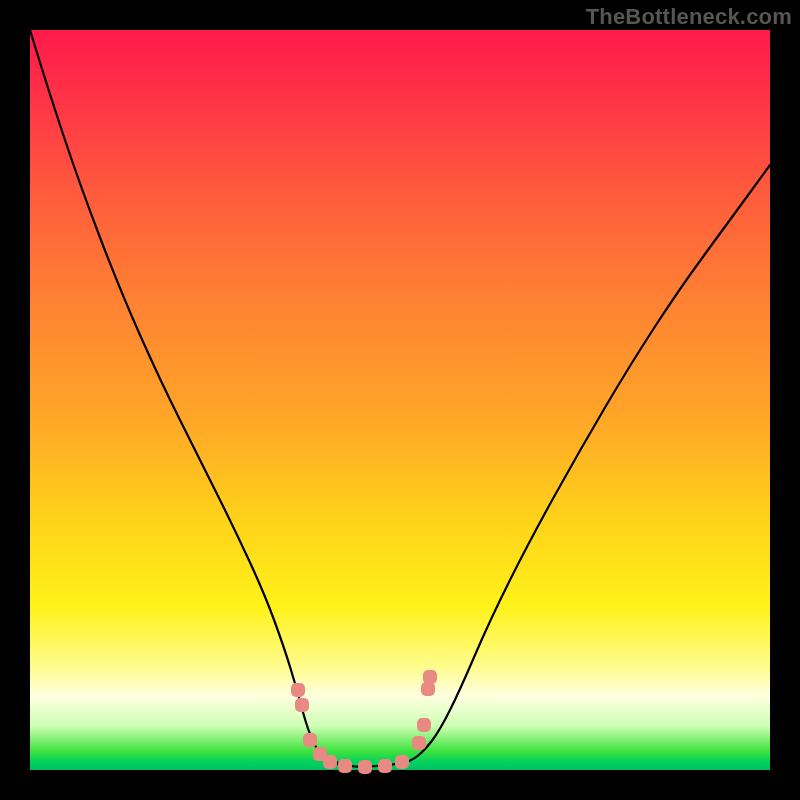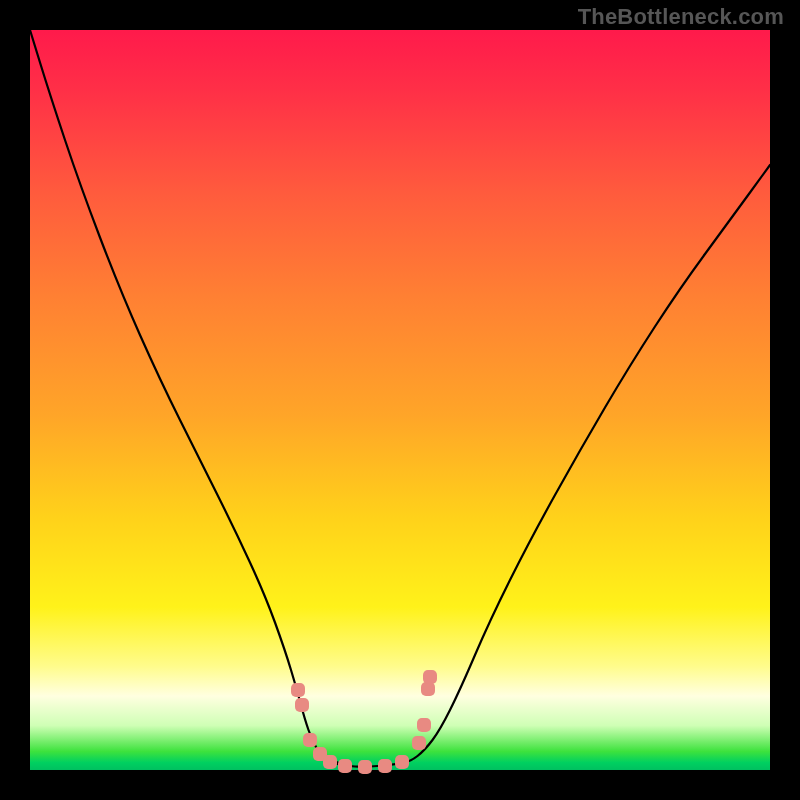--- a/index.html
+++ b/index.html
@@ -6,21 +6,21 @@
   html, body { width: 800px; height: 800px; overflow: hidden; background: #000; }
   .frame {
     position: relative;
     width: 800px;
     height: 800px;
     background: #000;
   }
   .watermark {
     position: absolute;
     top: 4px;
-    right: 16px;
+    right: 8px;
     font-family: Arial, Helvetica, sans-serif;
     font-size: 22px;
     font-weight: 600;
     color: #565656;
     letter-spacing: 0.2px;
     z-index: 50;
   }
   .plot {
     position: absolute;
     left: 30px;

